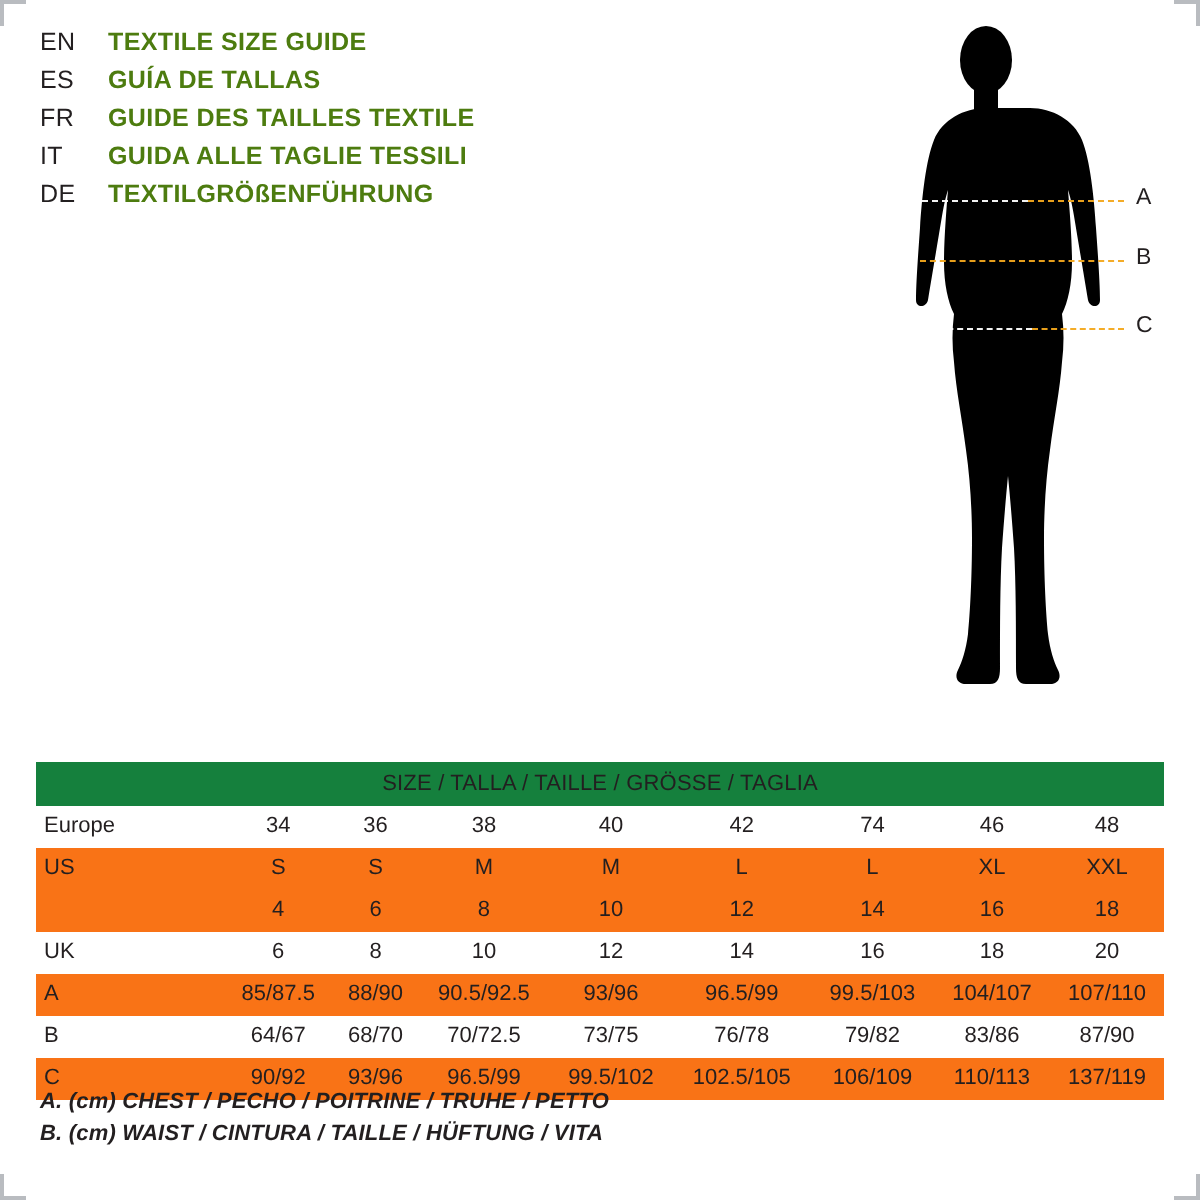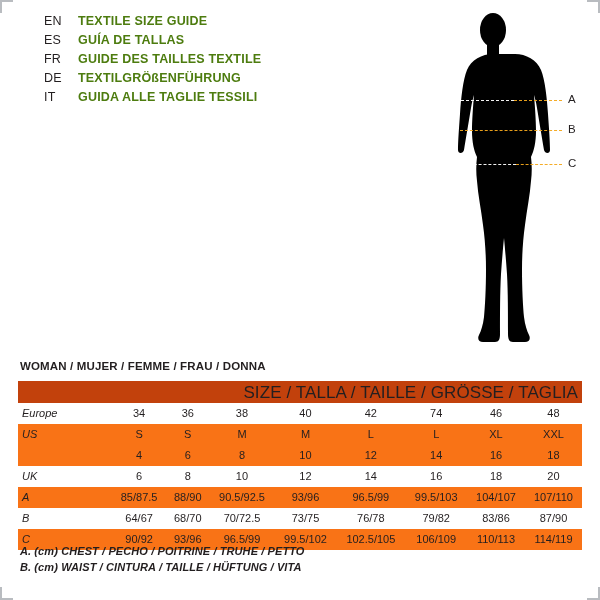--- a/index.html
+++ b/index.html
@@ -20,21 +20,20 @@
     height: 600px;
     box-sizing: border-box;
   }
 
   
   .lang-block {
     position: absolute;
     left: 20px;
     top: 14px;
     width: 380px;
-    margin-left: 24px;
   }
   .lang-row {
     display: flex;
     align-items: baseline;
     height: 19px;
   }
   .lang-code {
     width: 34px;
     flex: 0 0 34px;
     font-size: 12.5px;
@@ -105,28 +104,27 @@
     padding: 2px 4px;
     height: 17px;
     line-height: 13px;
     text-align: center;
     vertical-align: middle;
   }
   table.size-table td.rowlabel {
     text-align: left;
     padding-left: 4px;
     width: 86px;
-    font-style: italic;
   }
   tr.head-row td {
-    background: #c2410c;
+    background: #15803d;
     color: #231f20;
     font-weight: normal;
-    text-align: right;
-    font-size: 17px;
+    text-align: center;
+    font-size: 11px;
     letter-spacing: 0.1px;
     height: 18px;
   }
   tr.shade td {
     background: #f97316;
   }
   tr.plain td {
     background: #ffffff;
   }
 
@@ -174,26 +172,26 @@
     </div>
     <div class="lang-row">
       <span class="lang-code">ES</span>
       <span class="lang-title">GUÍA DE TALLAS</span>
     </div>
     <div class="lang-row">
       <span class="lang-code">FR</span>
       <span class="lang-title">GUIDE DES TAILLES TEXTILE</span>
     </div>
     <div class="lang-row">
+      <span class="lang-code">IT</span>
+      <span class="lang-title">GUIDA ALLE TAGLIE TESSILI</span>
+    </div>
+    <div class="lang-row">
       <span class="lang-code">DE</span>
       <span class="lang-title">TEXTILGRÖßENFÜHRUNG</span>
-    </div>
-    <div class="lang-row">
-      <span class="lang-code">IT</span>
-      <span class="lang-title">GUIDA ALLE TAGLIE TESSILI</span>
     </div>
   </div>
 
   <div class="figure-area">
     <svg class="figure-svg" width="130" height="365" viewBox="0 0 130 365">
       <g fill="#000000">
 
         <ellipse cx="65" cy="22" rx="13" ry="17"></ellipse>
 
         <path d="M59,36 h12 v14 h-12 z"></path>
@@ -243,21 +241,20 @@
     <div class="measure-label" style="left:160px; top:85px;">A</div>
 
     <div class="measure-line" style="left:52px; top:122px; width:102px;"></div>
     <div class="measure-label" style="left:160px; top:115px;">B</div>
 
     <div class="measure-line light" style="left:46px; top:156px; width:62px;"></div>
     <div class="measure-line" style="left:108px; top:156px; width:46px;"></div>
     <div class="measure-label" style="left:160px; top:149px;">C</div>
   </div>
 
-  <div class="woman-heading">WOMAN / MUJER / FEMME / FRAU / DONNA</div>
 
   <div class="table-wrap">
     <table class="size-table">
       <tbody>
         <tr class="head-row">
           <td colspan="9">SIZE / TALLA / TAILLE / GRÖSSE / TAGLIA</td>
         </tr>
 
         <tr class="plain">
           <td class="rowlabel">Europe</td>
@@ -333,21 +330,21 @@
 
         <tr class="shade">
           <td class="rowlabel">C</td>
           <td>90/92</td>
           <td>93/96</td>
           <td>96.5/99</td>
           <td>99.5/102</td>
           <td>102.5/105</td>
           <td>106/109</td>
           <td>110/113</td>
-          <td>114/119</td>
+          <td>137/119</td>
         </tr>
       </tbody>
     </table>
   </div>
 
   <div class="footnotes">
     <div class="footnote">A. (cm) CHEST / PECHO / POITRINE / TRUHE / PETTO</div>
     <div class="footnote">B. (cm) WAIST / CINTURA / TAILLE / HÜFTUNG / VITA</div>
   </div>
 

